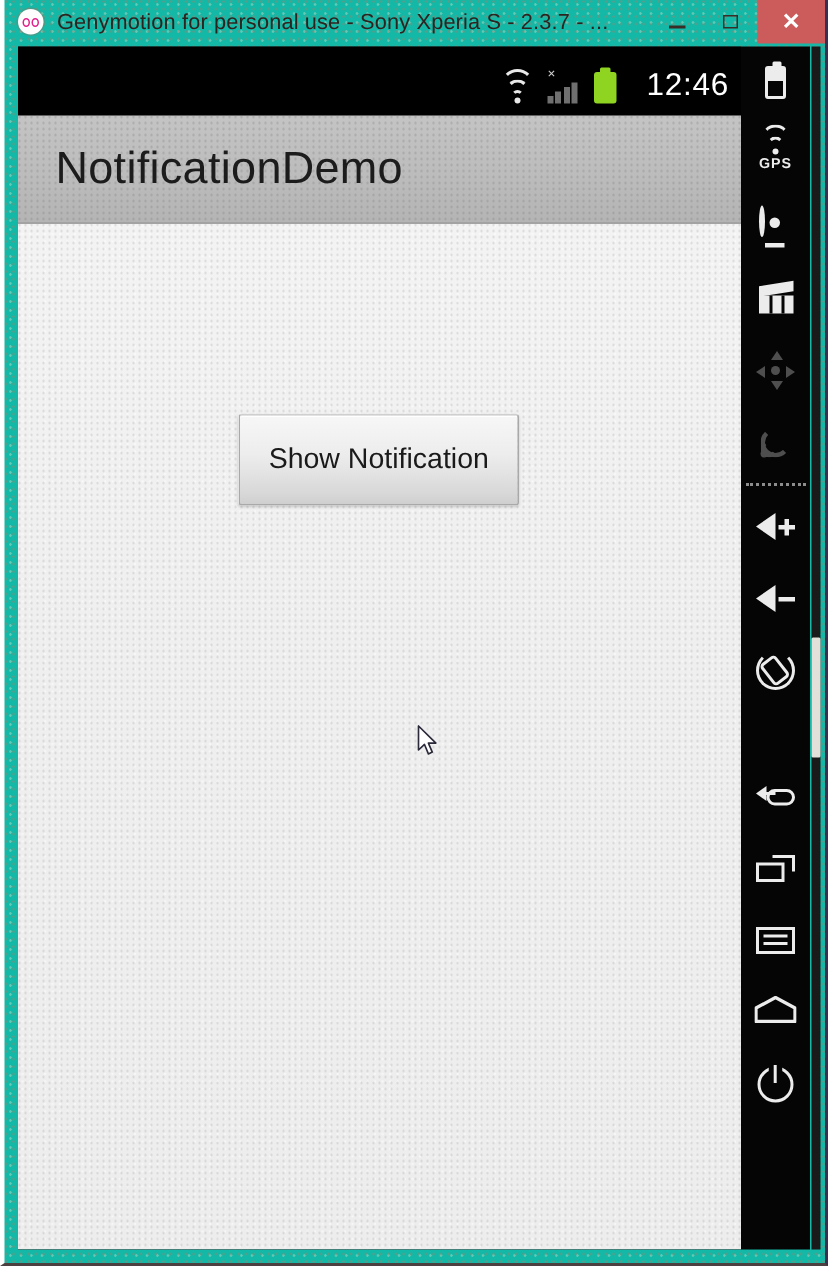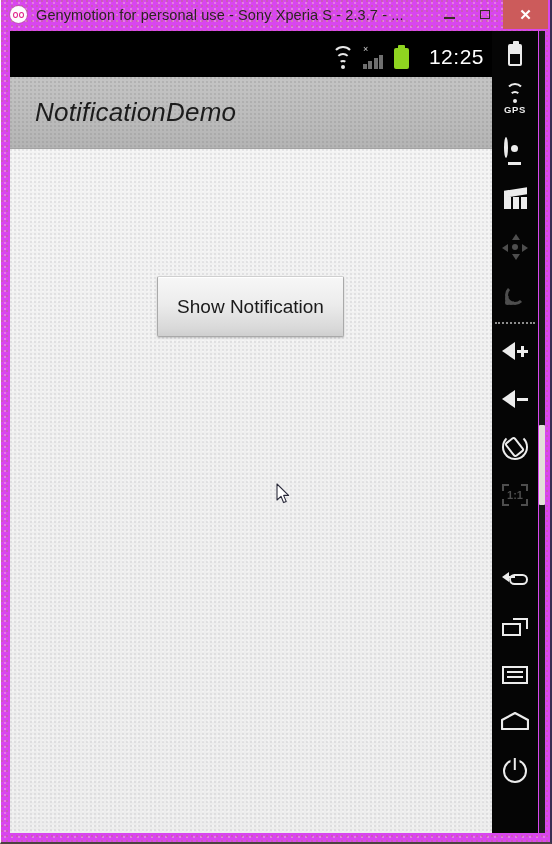--- a/index.html
+++ b/index.html
@@ -7,22 +7,22 @@
     width: 552px; height: 844px;
     overflow: hidden;
     font-family: "Liberation Sans", sans-serif;
     background: #2b2240;
   }
 
   
   #window {
     position: absolute; left: 0; top: 0;
     width: 552px; height: 844px;
-    background: #d946ef;
-    border-left: 1px solid #ffffff;
+    background: #14b8a6;
+    border-left: 3px solid #ffffff;
     border-right: 2px solid #3a2f52;
     border-bottom: 2px solid #4d4040;
   }
   
   #window::before {
     content: ""; position: absolute; inset: 0;
     background-image:
       radial-gradient(circle at 1px 1px, rgba(180,120,100,.40) 0.7px, transparent 1px),
       radial-gradient(circle at 4px 3px, rgba(255,230,210,.35) 0.7px, transparent 1px);
     background-size: 5px 5px, 7px 6px;
@@ -132,22 +132,22 @@
     display: flex; align-items: center;
     border-bottom: 1px solid #a3a3a3;
   }
   #actionbar::after {
     content: ""; position: absolute; inset: 0;
     background-image: radial-gradient(circle at 1px 1px, rgba(120,120,120,.30) 0.6px, transparent 1px);
     background-size: 4px 4px;
     pointer-events: none;
   }
   #ab-title {
-    margin-left: 25px; font-size: 26px; color: #1c1c1c;
-    position: relative; z-index: 2; letter-spacing: .2px; font-style: italic;
+    margin-left: 25px; font-size: 30px; color: #1c1c1c;
+    position: relative; z-index: 2; letter-spacing: .2px;
   }
 
   
   #content {
     position: relative;
     height: 684px; width: 100%;
     background: linear-gradient(180deg, #f3f3f3 0%, #efefef 40%, #ededed 100%);
     text-align: right;
   }
   #content::after {
@@ -323,21 +323,21 @@
         <div class="sig-wrap">
           <span class="sig-x">×</span>
           <span class="sig-bars">
               <b></b>
               <b></b>
               <b></b>
               <b></b>
             </span>
         </div>
         <div class="batt"></div>
-        <div id="clock">12:25</div>
+        <div id="clock">12:46</div>
       </div>
     </div>
 
     <div id="actionbar">
       <div id="ab-title">NotificationDemo</div>
     </div>
 
     <div id="content">
       <div id="show-notification-button">Show Notification</div>
       <svg id="cursor" width="16" height="22" viewBox="0 0 16 22">
@@ -416,29 +416,20 @@
       </span>
     </div>
 
     <div class="tb-item">
       <span class="ic-rot">
         <span class="circ"></span>
           <span class="phone"></span>
       </span>
     </div>
 
-    <div class="tb-item dim">
-      <span class="ic-scale">
-        <span class="cn tl"></span>
-          <span class="cn tr"></span>
-        <span class="cn bl"></span>
-          <span class="cn br"></span>
-        <span class="txt">1:1</span>
-      </span>
-    </div>
 
     <div class="tb-spacer" style="height:36px"></div>
 
     <div class="tb-item">
       <span class="ic-back">
         <span class="loop"></span>
           <span class="stem"></span>
           <span class="tip"></span>
       </span>
     </div>

